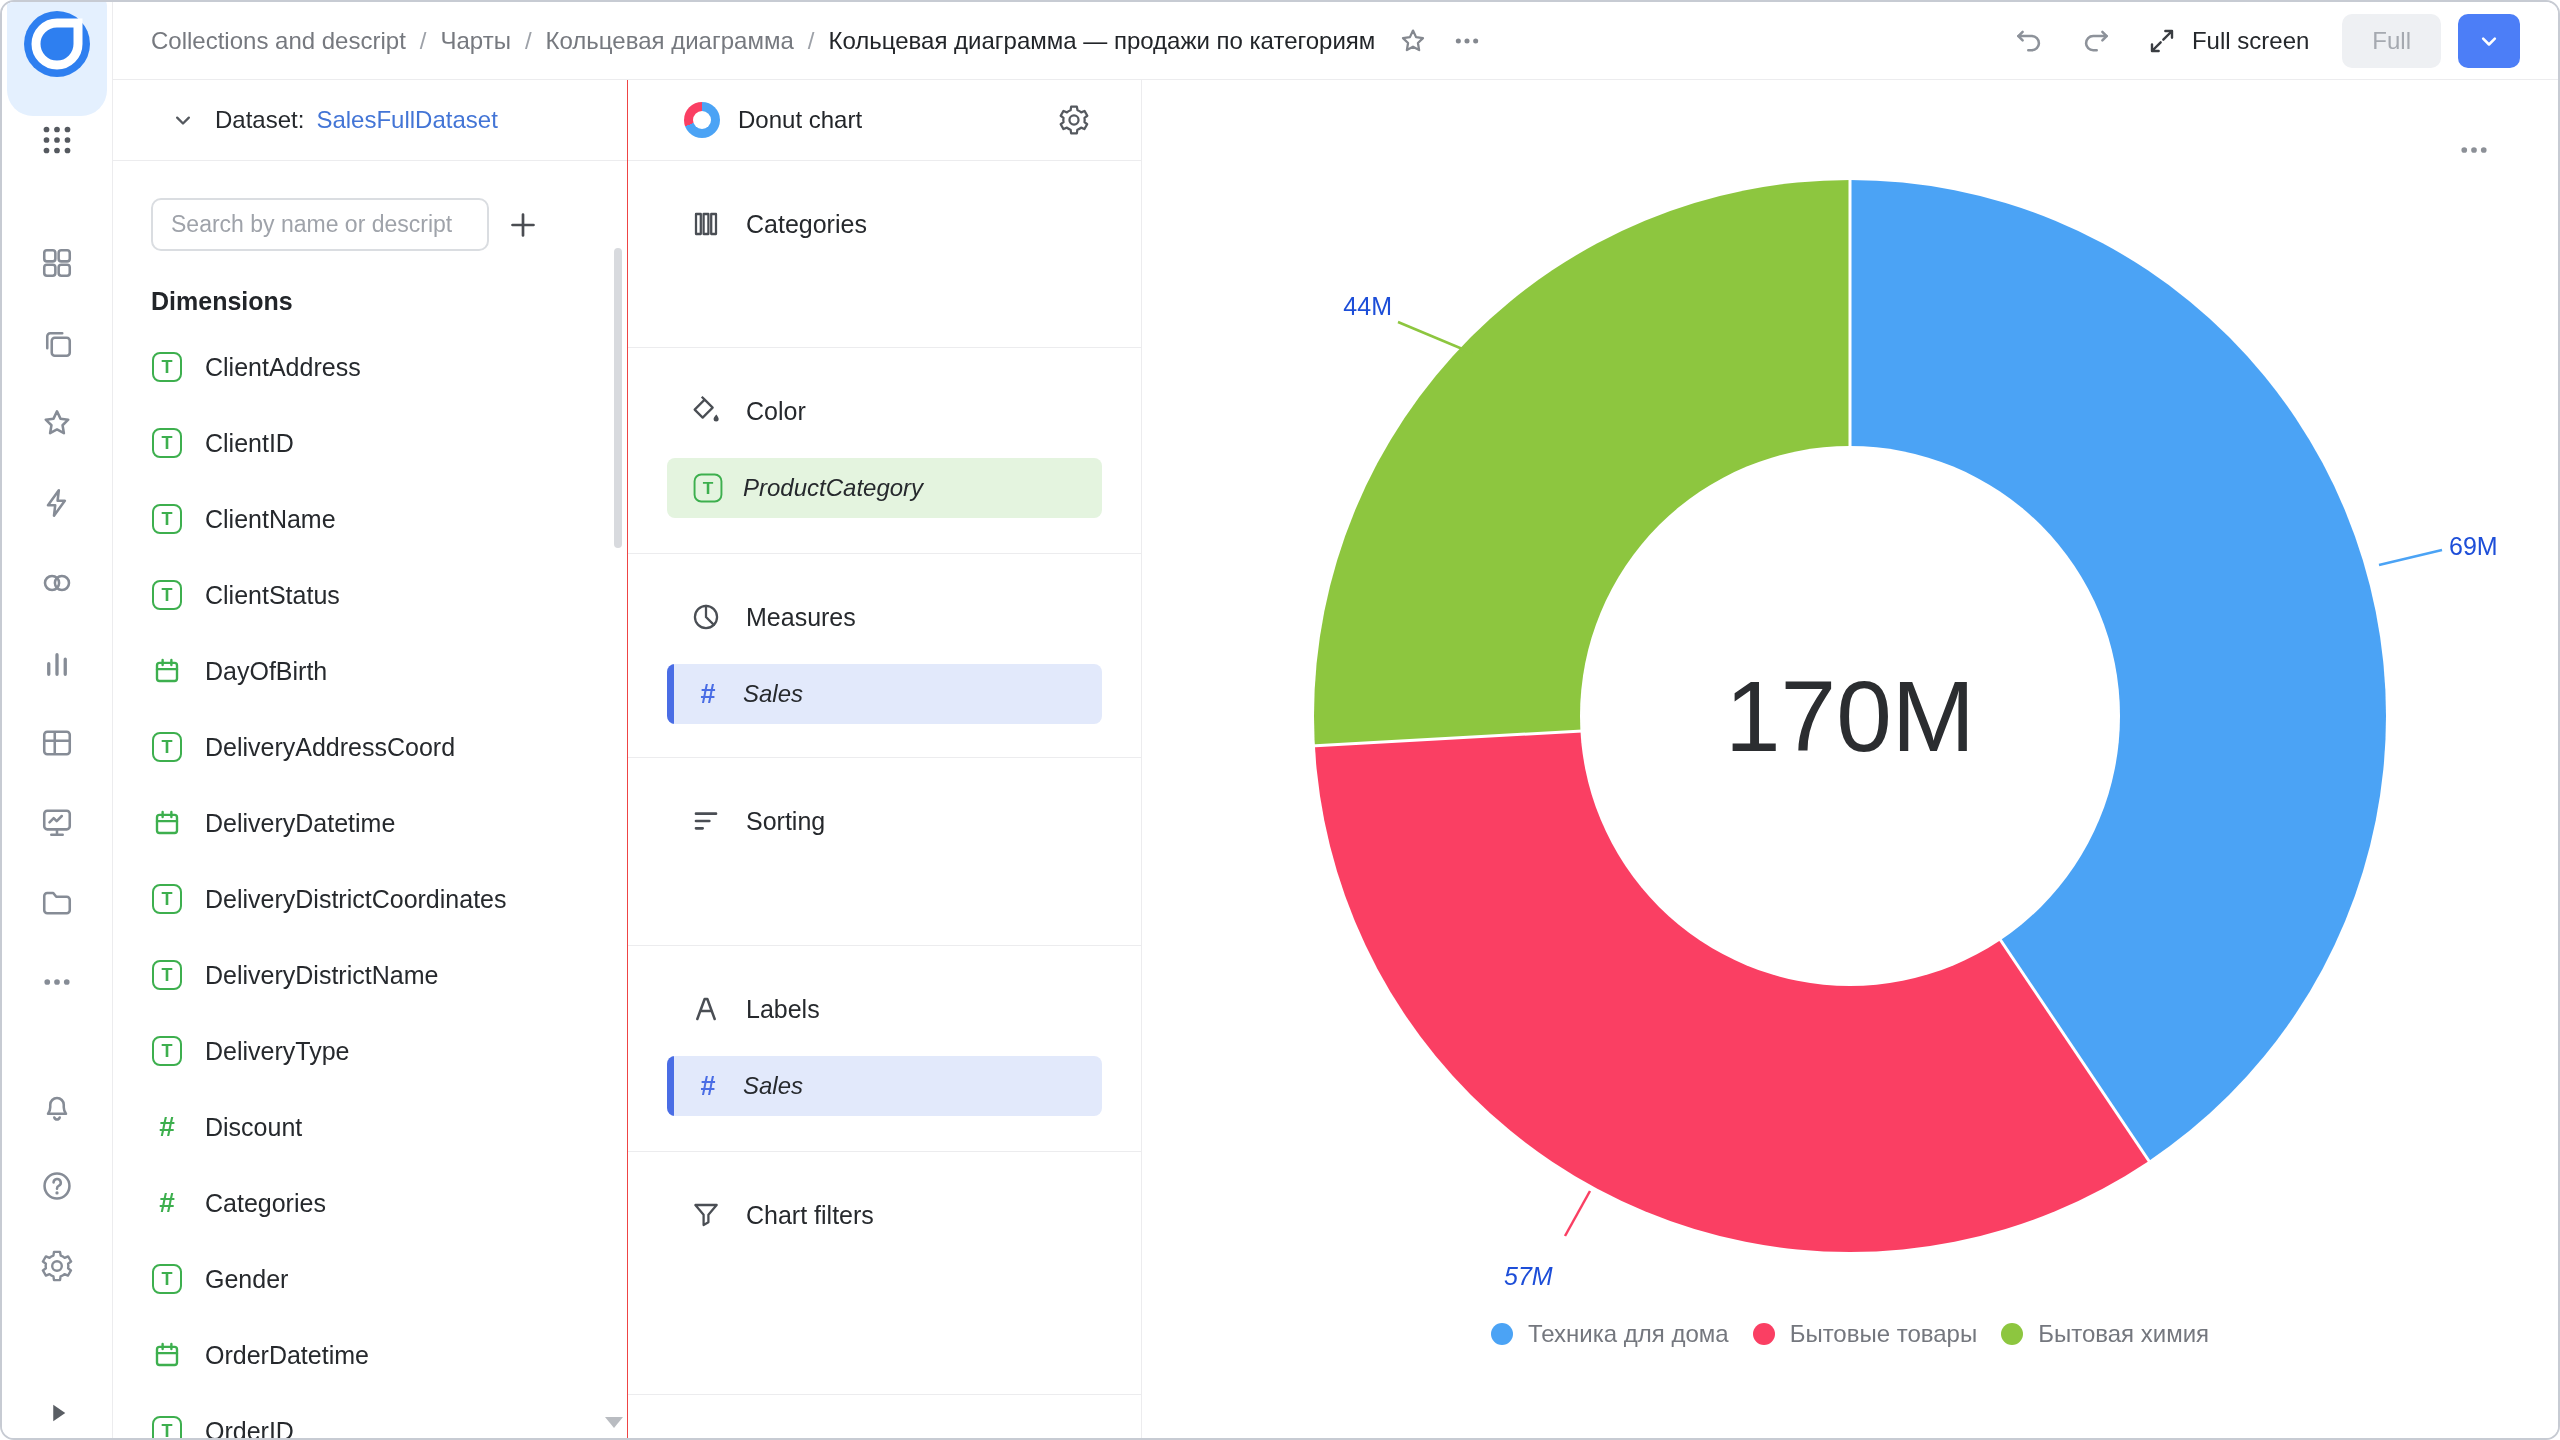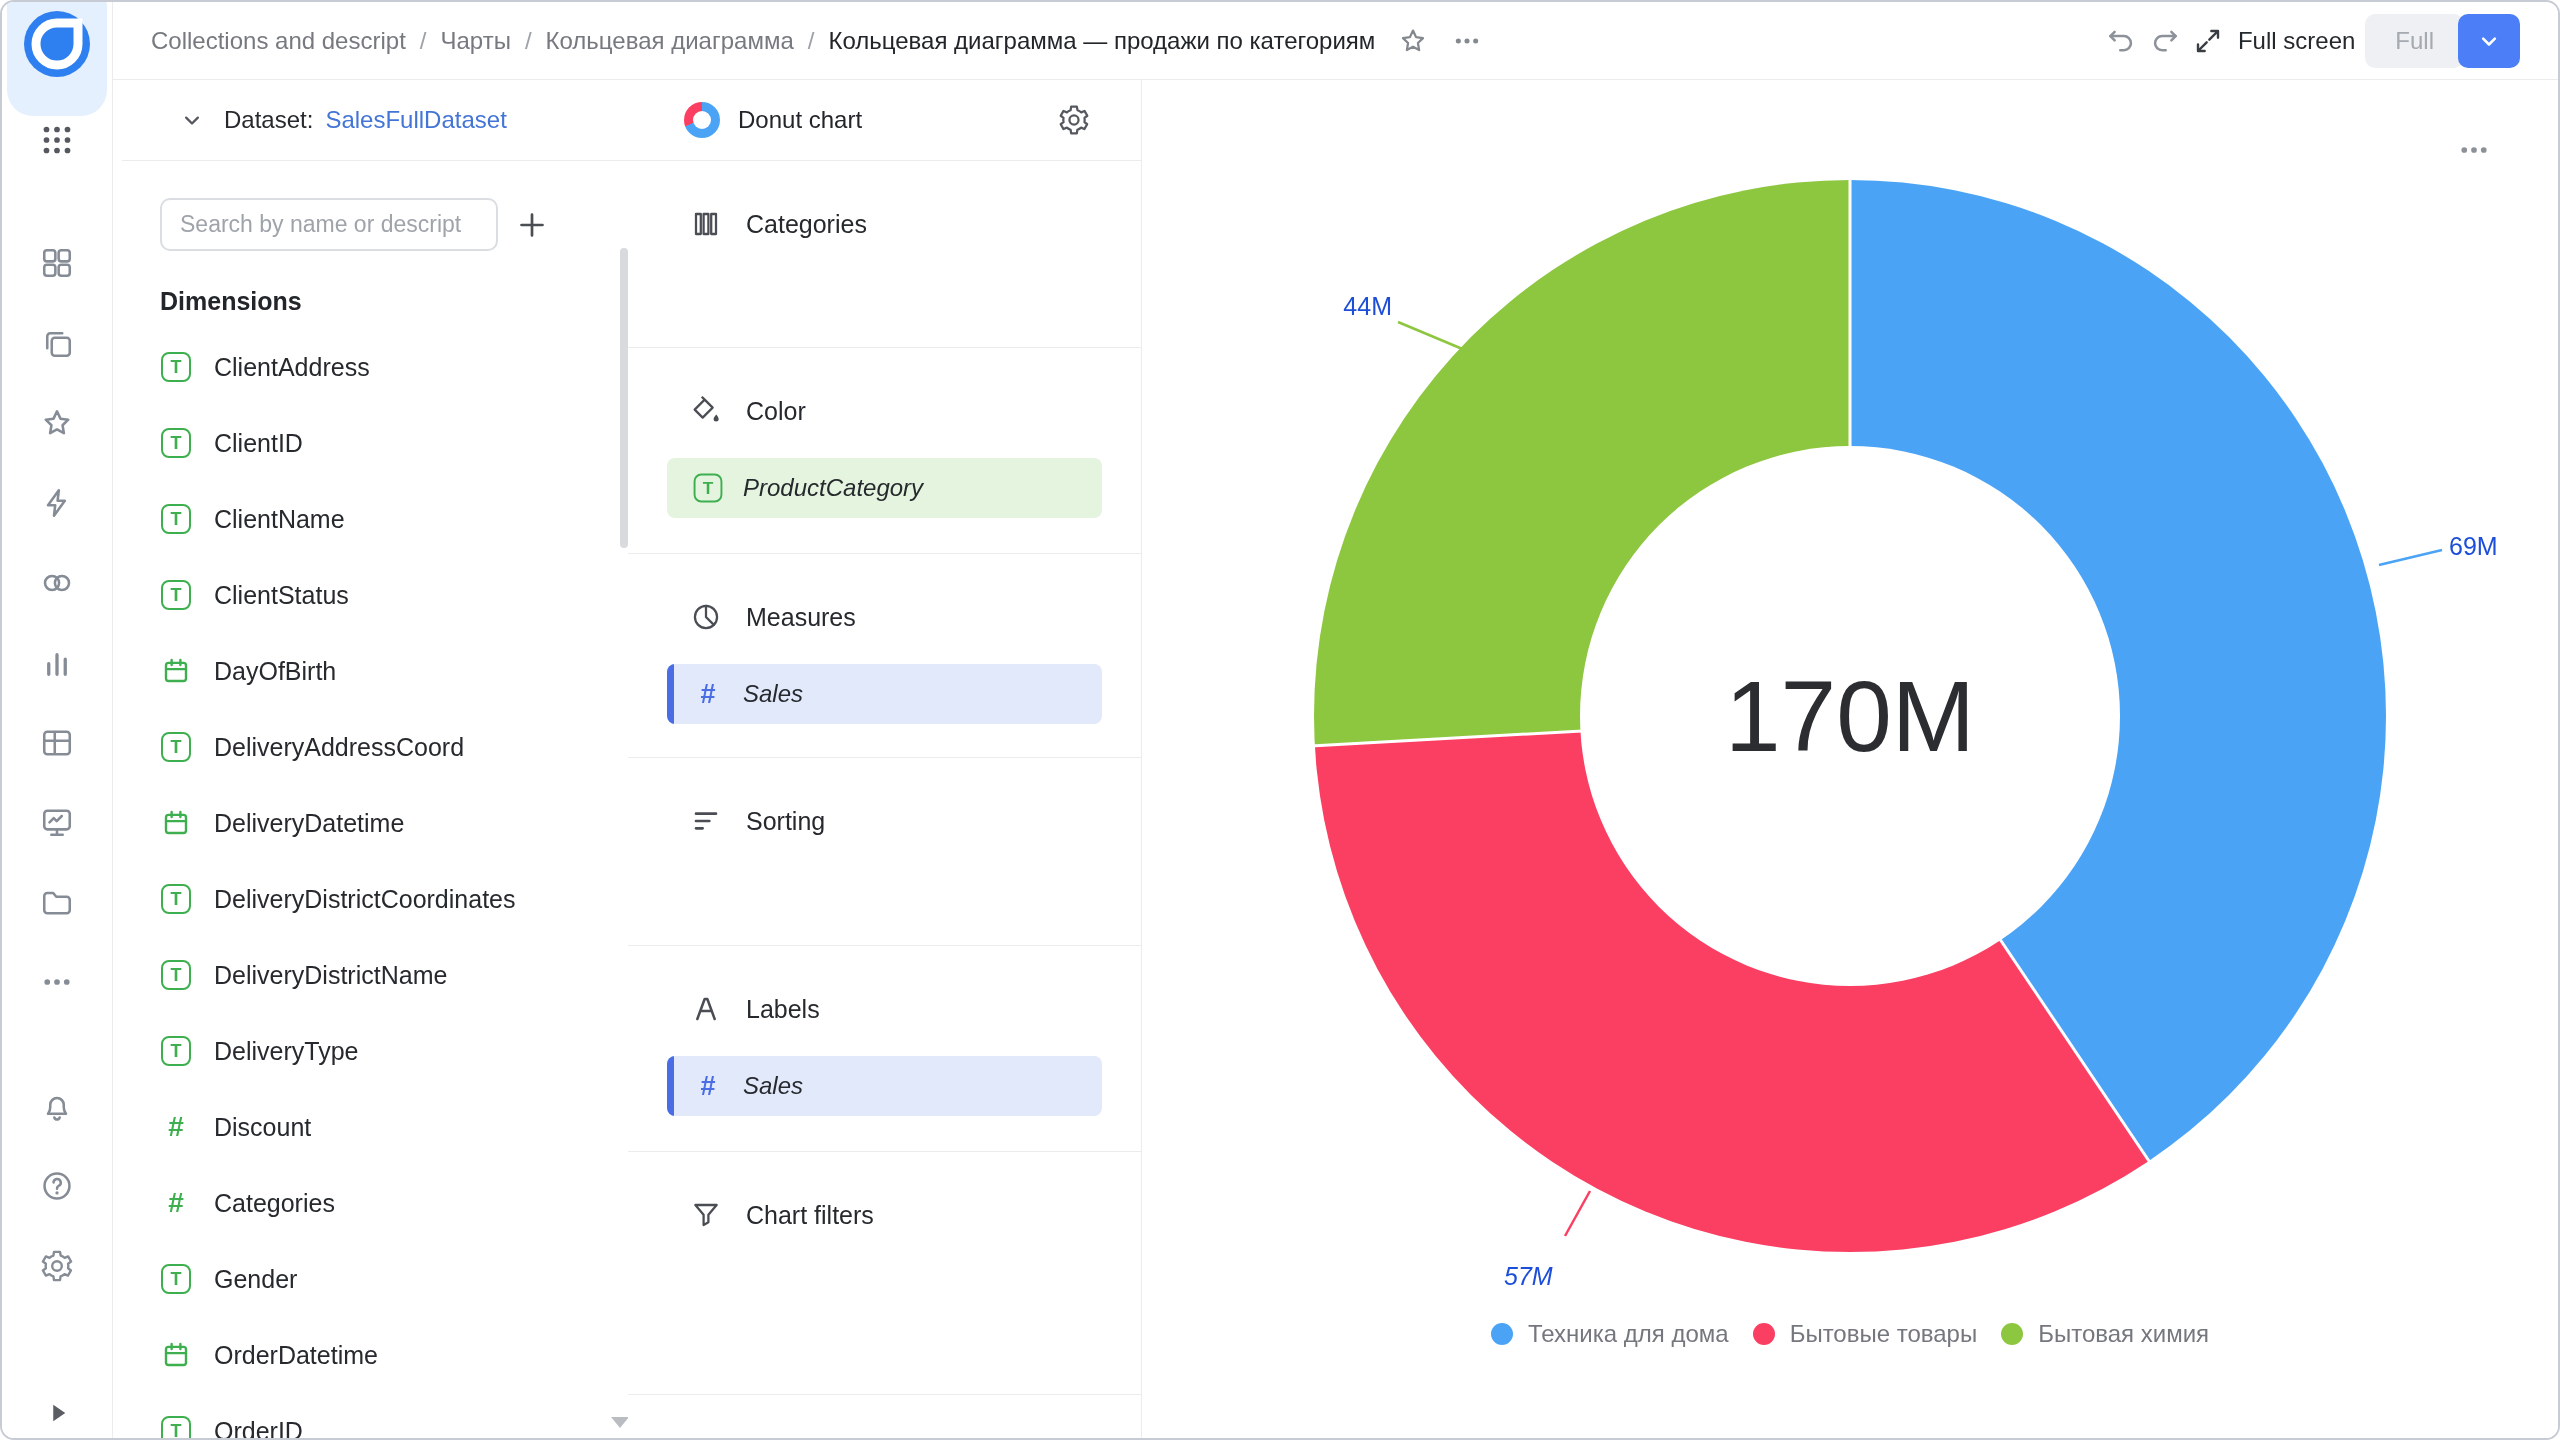--- a/index.html
+++ b/index.html
@@ -15,32 +15,32 @@
   .ric.dark { color:#55595F; }
 
   
   .header { position:absolute; left:111px; right:0; top:0; height:78px; border-bottom:1px solid #ECECEE; display:flex; align-items:center; padding:0 38px; background:#fff; z-index:20; }
   .breadcrumbs { display:flex; align-items:center; gap:14px; white-space:nowrap; font-size:24px; }
   .bc { color:#76797F; cursor:pointer; }
   .bc-sep { color:#9DA1A8; }
   .bc-current { color:#222529; }
   .hicon { background:none; border:none; cursor:pointer; color:#84888F; display:flex; align-items:center; margin-left:22px; }
   .hicon svg { width:32px; height:32px; }
-  .header-right { margin-left:auto; display:flex; align-items:center; gap:10px; }
+  .header-right { margin-left:auto; display:flex; align-items:center; gap:33px; }
   .header-right .tool { background:none; border:none; color:#8D929A; cursor:pointer; display:flex; }
   .header-right .tool svg { width:34px; height:34px; }
   .fullscreen { background:none; border:none; display:flex; align-items:center; gap:14px; color:#25282C; font-size:24px; cursor:pointer; }
   .fullscreen svg { width:32px; height:32px; color:#3A3D42; }
   .saved-btn { height:54px; padding:0 30px; border:none; border-radius:10px; background:#EEF0F3; color:#A5A9B0; font-size:24px; cursor:default; }
   .save-dd { height:54px; width:62px; margin-left:-16px; border:none; border-radius:10px; background:#4C7EF7; color:#fff; cursor:pointer; display:flex; align-items:center; justify-content:center; }
   .save-dd svg { width:28px; height:28px; }
 
   
   .panel-head { height:81px; border-bottom:1px solid #ECECEE; display:flex; align-items:center; padding:0 0 0 56px; }
-  .dataset-panel { position:absolute; left:120px; top:78px; bottom:0; width:515px; border-right:4px solid #ef4444; background:#fff; overflow:hidden; z-index:10; }
+  .dataset-panel { position:absolute; left:111px; top:78px; bottom:0; width:515px; border-right:1px solid #ef4444; background:#fff; overflow:hidden; z-index:10; }
   .config-panel  { position:absolute; left:626px; top:78px; bottom:0; width:514px; border-right:1px solid #ECECEE; background:#fff; overflow:hidden; z-index:10; }
 
   
   .chev { color:#55595F; display:flex; margin-right:18px; cursor:pointer; }
   .chev svg { width:28px; height:28px; }
   .ds-label { font-size:24px; color:#26292D; margin-right:12px; }
   .ds-name { font-size:24px; color:#4375D6; text-decoration:none; cursor:pointer; }
   .search-row { display:flex; align-items:center; margin:37px 0 0 38px; gap:16px; }
   .search-input { width:338px; height:53px; border:2px solid #DADDE1; border-radius:10px; padding:0 18px; font-size:23px; color:#26292D; outline:none; font-family:inherit; }
   .search-input::placeholder { color:#9FA3AA; }

